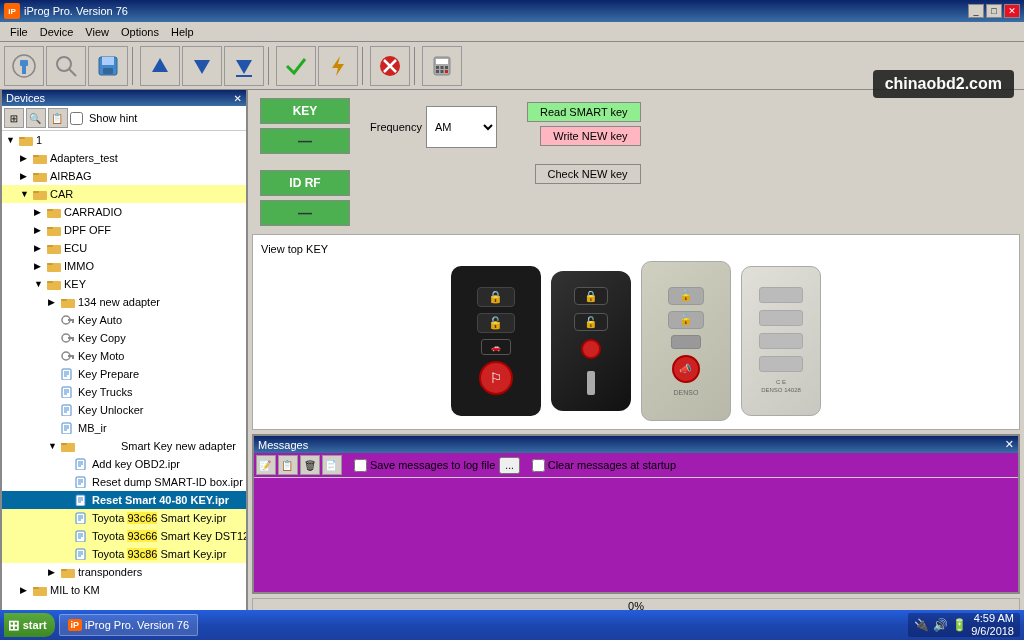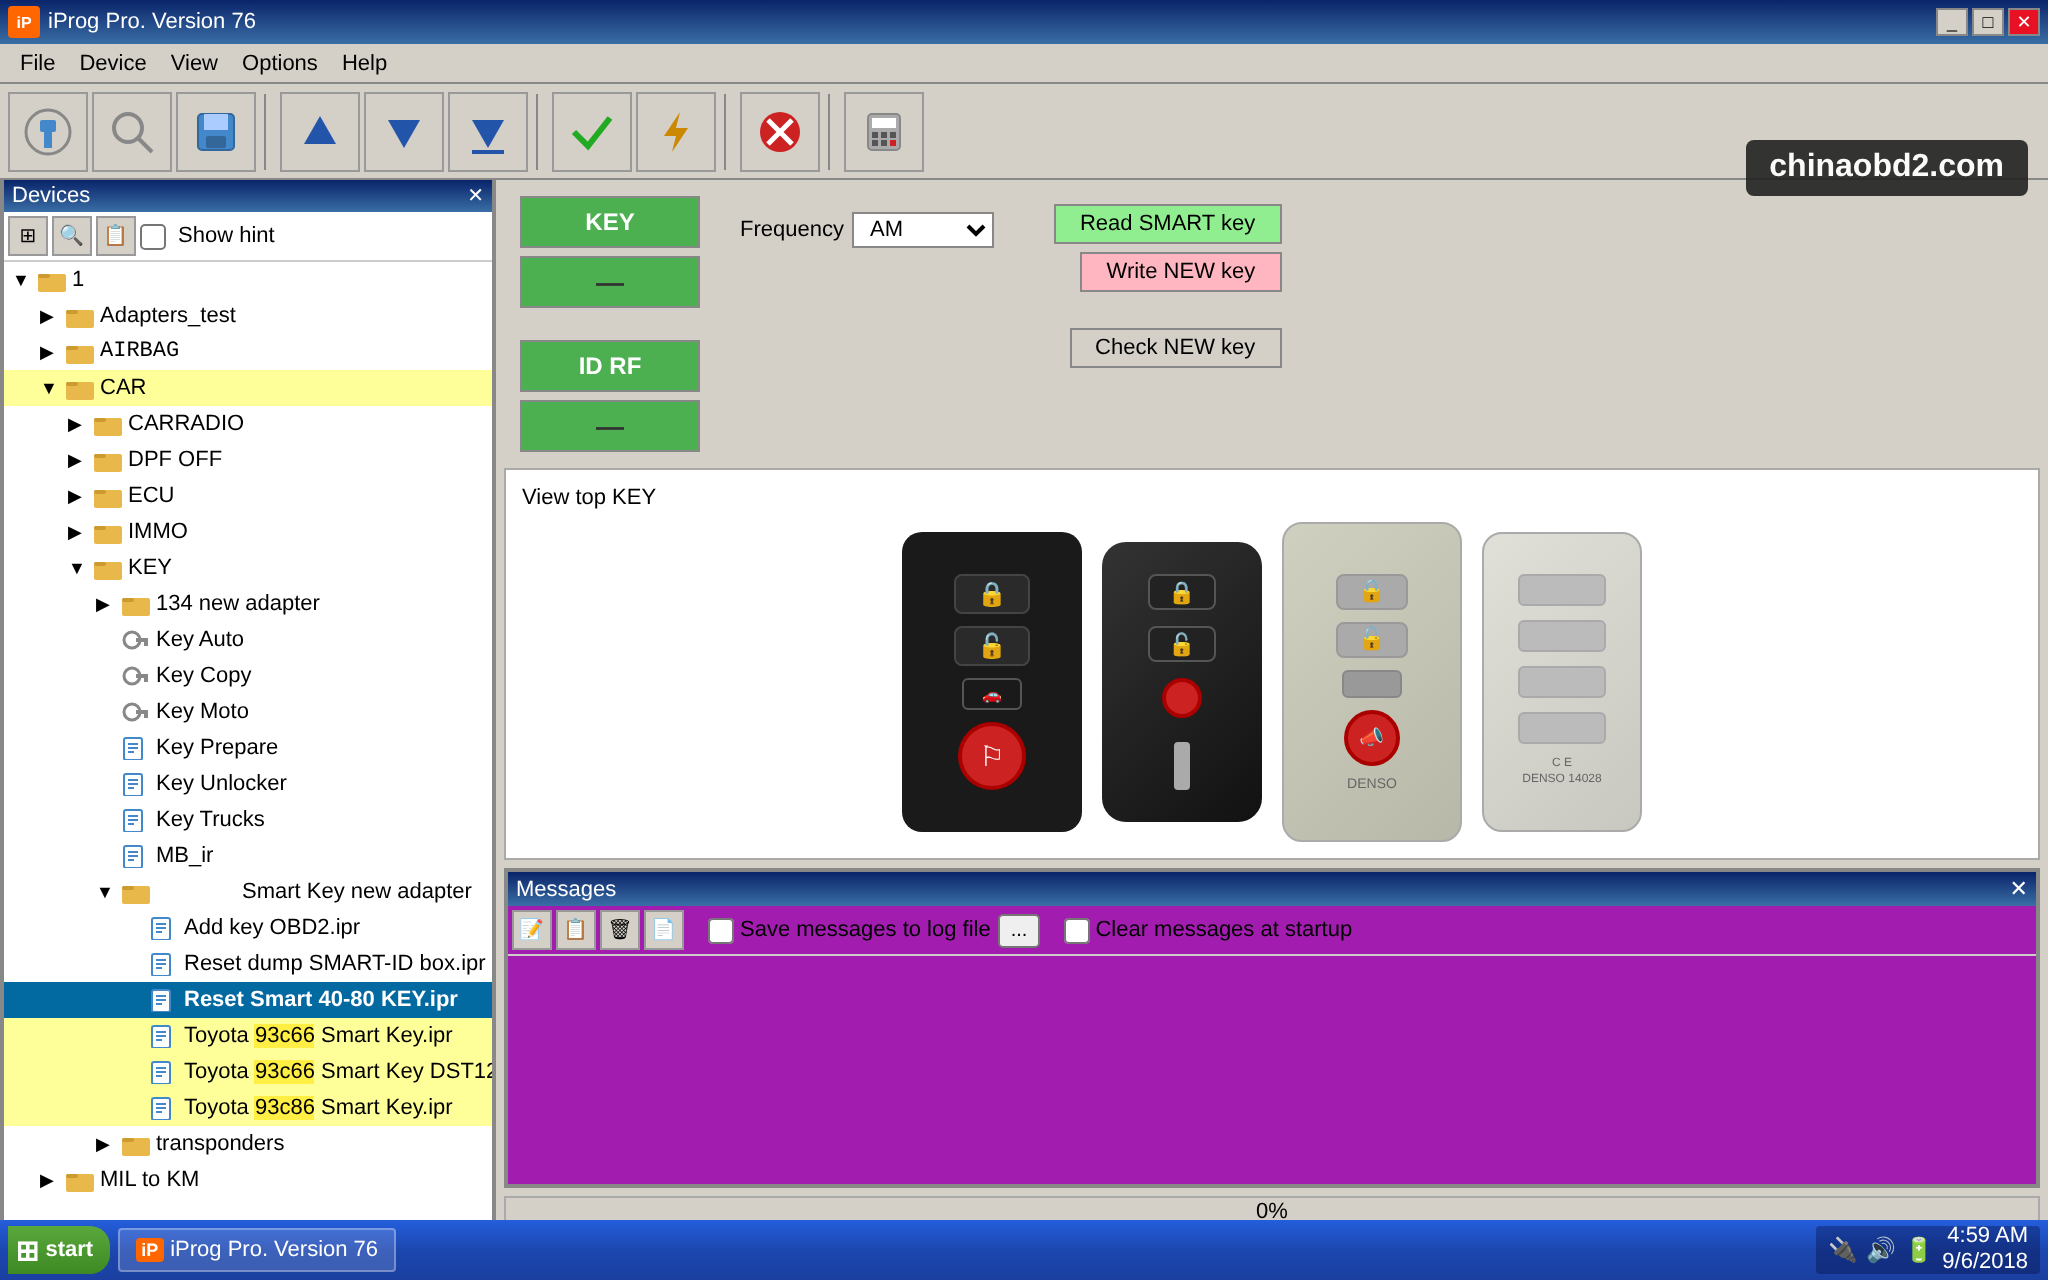--- a/index.html
+++ b/index.html
@@ -133,21 +133,21 @@
     .indicator-box {
       width: 90px; height: 26px; text-align: center; font-size: 12px; font-weight: bold;
       display: flex; align-items: center; justify-content: center;
       border: 1px solid #888;
     }
     .indicator-label { background: #4CAF50; color: white; }
     .indicator-dash { background: #4CAF50; color: #333; font-size: 14px; }
 
     .freq-section { display: flex; align-items: center; gap: 4px; margin-top: 4px; }
     .freq-label { font-size: 11px; }
-    .freq-select { font-size: 11px; border: 1px solid #888; background: white; padding: 1px 4px; }
+    .freq-select { font-size: 11px; border: 1px solid #888; background: white; padding: 13px 4px; }
 
     .action-buttons { display: flex; flex-direction: column; gap: 4px; margin-left: 10px; margin-top: 4px; align-items: flex-end; }
     .action-btn {
       padding: 3px 12px; font-size: 11px; cursor: pointer; border: 1px solid #888;
       white-space: nowrap;
     }
     .btn-green { background: #90EE90; }
     .btn-pink { background: #FFB6C1; }
     .btn-default { background: #d4d0c8; }
 
@@ -370,21 +370,21 @@
           <span style="font-size: 11px;">Adapters_test</span>
         </div>
         <div class="tree-item indent-2">
           <span class="tree-expand">▶</span>
           <span class="tree-icon">
             <svg width="14" height="12" viewBox="0 0 14 12">
               <rect x="0" y="3" width="14" height="9" rx="1" fill="#e8b84b"></rect>
               <rect x="0" y="3" width="6" height="2" rx="1" fill="#cc9a30"></rect>
             </svg>
           </span>
-          <span style="font-size: 11px; font-family: Liberation Mono, monospace;">AIRBAG</span>
+          <span style="font-size: 11px;">AIRBAG</span>
         </div>
         <div class="tree-item indent-2" style="background: rgb(255, 255, 153);">
           <span class="tree-expand">▼</span>
           <span class="tree-icon">
             <svg width="14" height="12" viewBox="0 0 14 12">
               <rect x="0" y="3" width="14" height="9" rx="1" fill="#e8b84b"></rect>
               <rect x="0" y="3" width="6" height="2" rx="1" fill="#cc9a30"></rect>
             </svg>
           </span>
           <span style="font-size: 11px;">CAR</span>
@@ -497,33 +497,33 @@
         <div class="tree-item indent-4">
           <span class="tree-expand"> </span>
           <span class="tree-icon">
             <svg width="14" height="12" viewBox="0 0 14 12">
               <rect x="1" y="1" width="9" height="11" rx="1" fill="white" stroke="#4488cc" stroke-width="1"></rect>
               <line x1="3" y1="4" x2="8" y2="4" stroke="#4488cc" stroke-width="1"></line>
               <line x1="3" y1="6" x2="8" y2="6" stroke="#4488cc" stroke-width="1"></line>
               <line x1="3" y1="8" x2="6" y2="8" stroke="#4488cc" stroke-width="1"></line>
             </svg>
           </span>
+          <span style="font-size: 11px;">Key Trucks</span>
+        </div>
+        <div class="tree-item indent-4">
+          <span class="tree-expand"> </span>
+          <span class="tree-icon">
+            <svg width="14" height="12" viewBox="0 0 14 12">
+              <rect x="1" y="1" width="9" height="11" rx="1" fill="white" stroke="#4488cc" stroke-width="1"></rect>
+              <line x1="3" y1="4" x2="8" y2="4" stroke="#4488cc" stroke-width="1"></line>
+              <line x1="3" y1="6" x2="8" y2="6" stroke="#4488cc" stroke-width="1"></line>
+              <line x1="3" y1="8" x2="6" y2="8" stroke="#4488cc" stroke-width="1"></line>
+            </svg>
+          </span>
           <span style="font-size: 11px;">Key Unlocker</span>
-        </div>
-        <div class="tree-item indent-4">
-          <span class="tree-expand"> </span>
-          <span class="tree-icon">
-            <svg width="14" height="12" viewBox="0 0 14 12">
-              <rect x="1" y="1" width="9" height="11" rx="1" fill="white" stroke="#4488cc" stroke-width="1"></rect>
-              <line x1="3" y1="4" x2="8" y2="4" stroke="#4488cc" stroke-width="1"></line>
-              <line x1="3" y1="6" x2="8" y2="6" stroke="#4488cc" stroke-width="1"></line>
-              <line x1="3" y1="8" x2="6" y2="8" stroke="#4488cc" stroke-width="1"></line>
-            </svg>
-          </span>
-          <span style="font-size: 11px;">Key Trucks</span>
         </div>
         <div class="tree-item indent-4">
           <span class="tree-expand"> </span>
           <span class="tree-icon">
             <svg width="14" height="12" viewBox="0 0 14 12">
               <rect x="1" y="1" width="9" height="11" rx="1" fill="white" stroke="#4488cc" stroke-width="1"></rect>
               <line x1="3" y1="4" x2="8" y2="4" stroke="#4488cc" stroke-width="1"></line>
               <line x1="3" y1="6" x2="8" y2="6" stroke="#4488cc" stroke-width="1"></line>
               <line x1="3" y1="8" x2="6" y2="8" stroke="#4488cc" stroke-width="1"></line>
             </svg>

